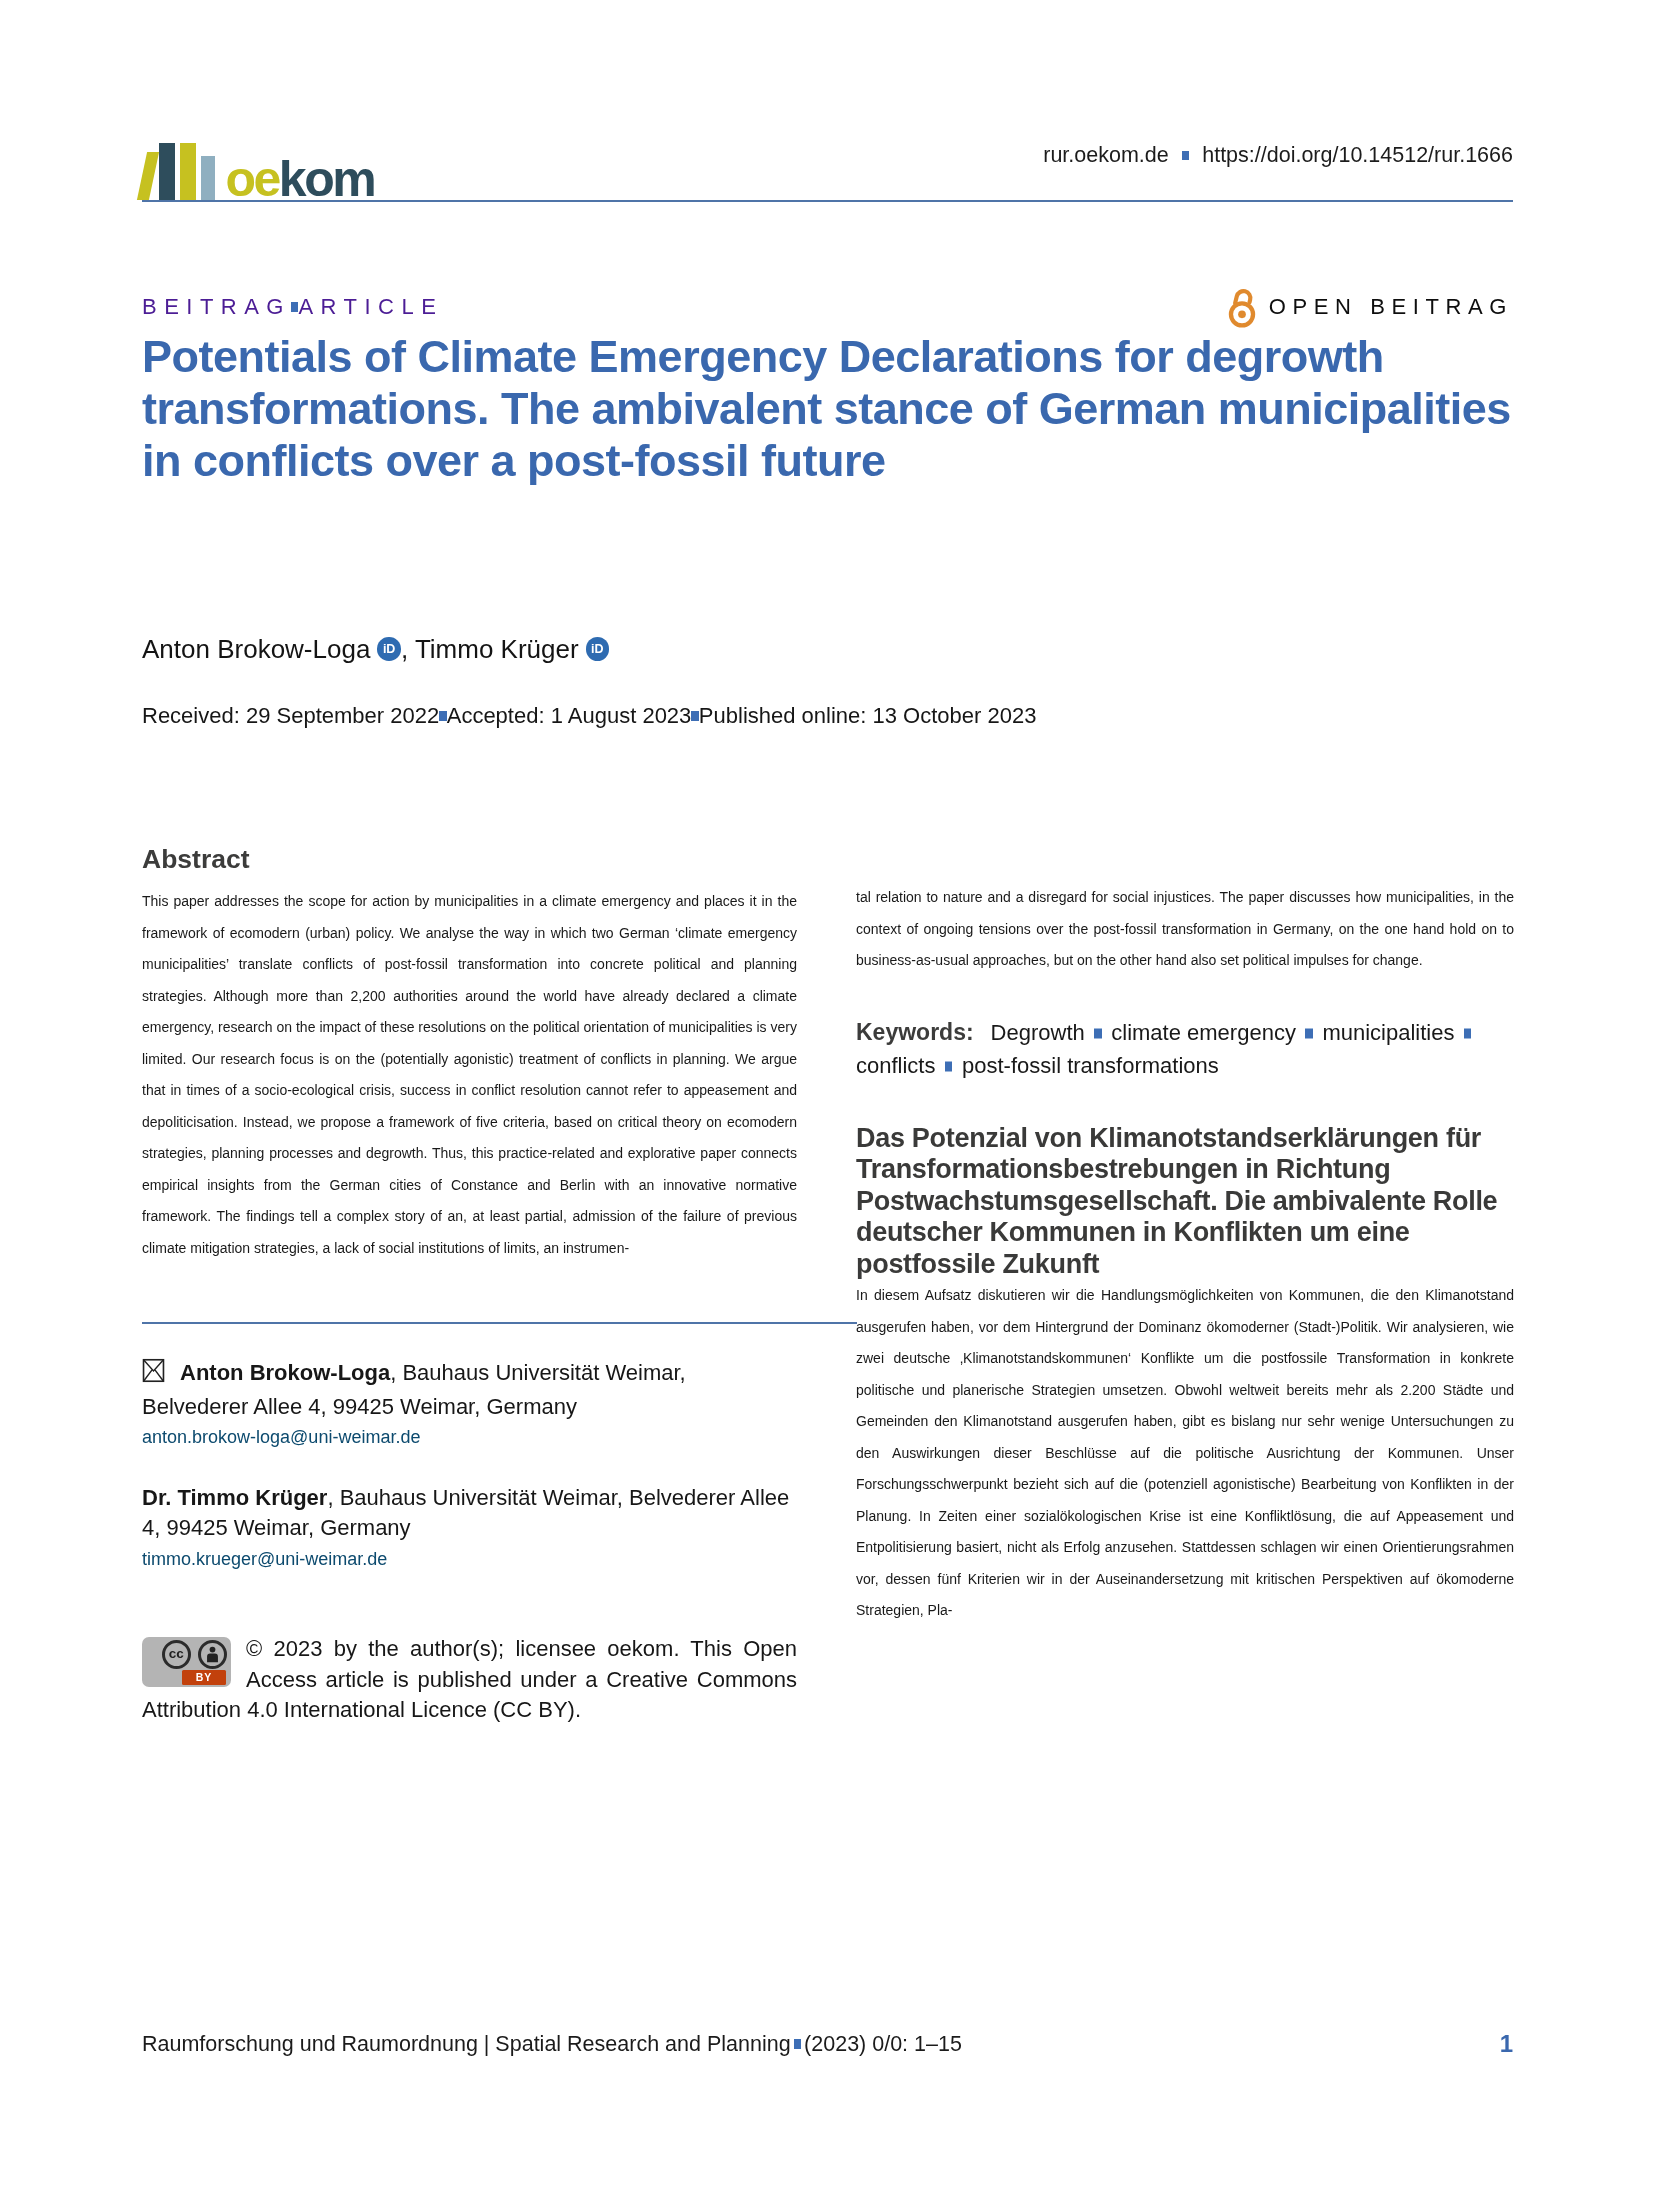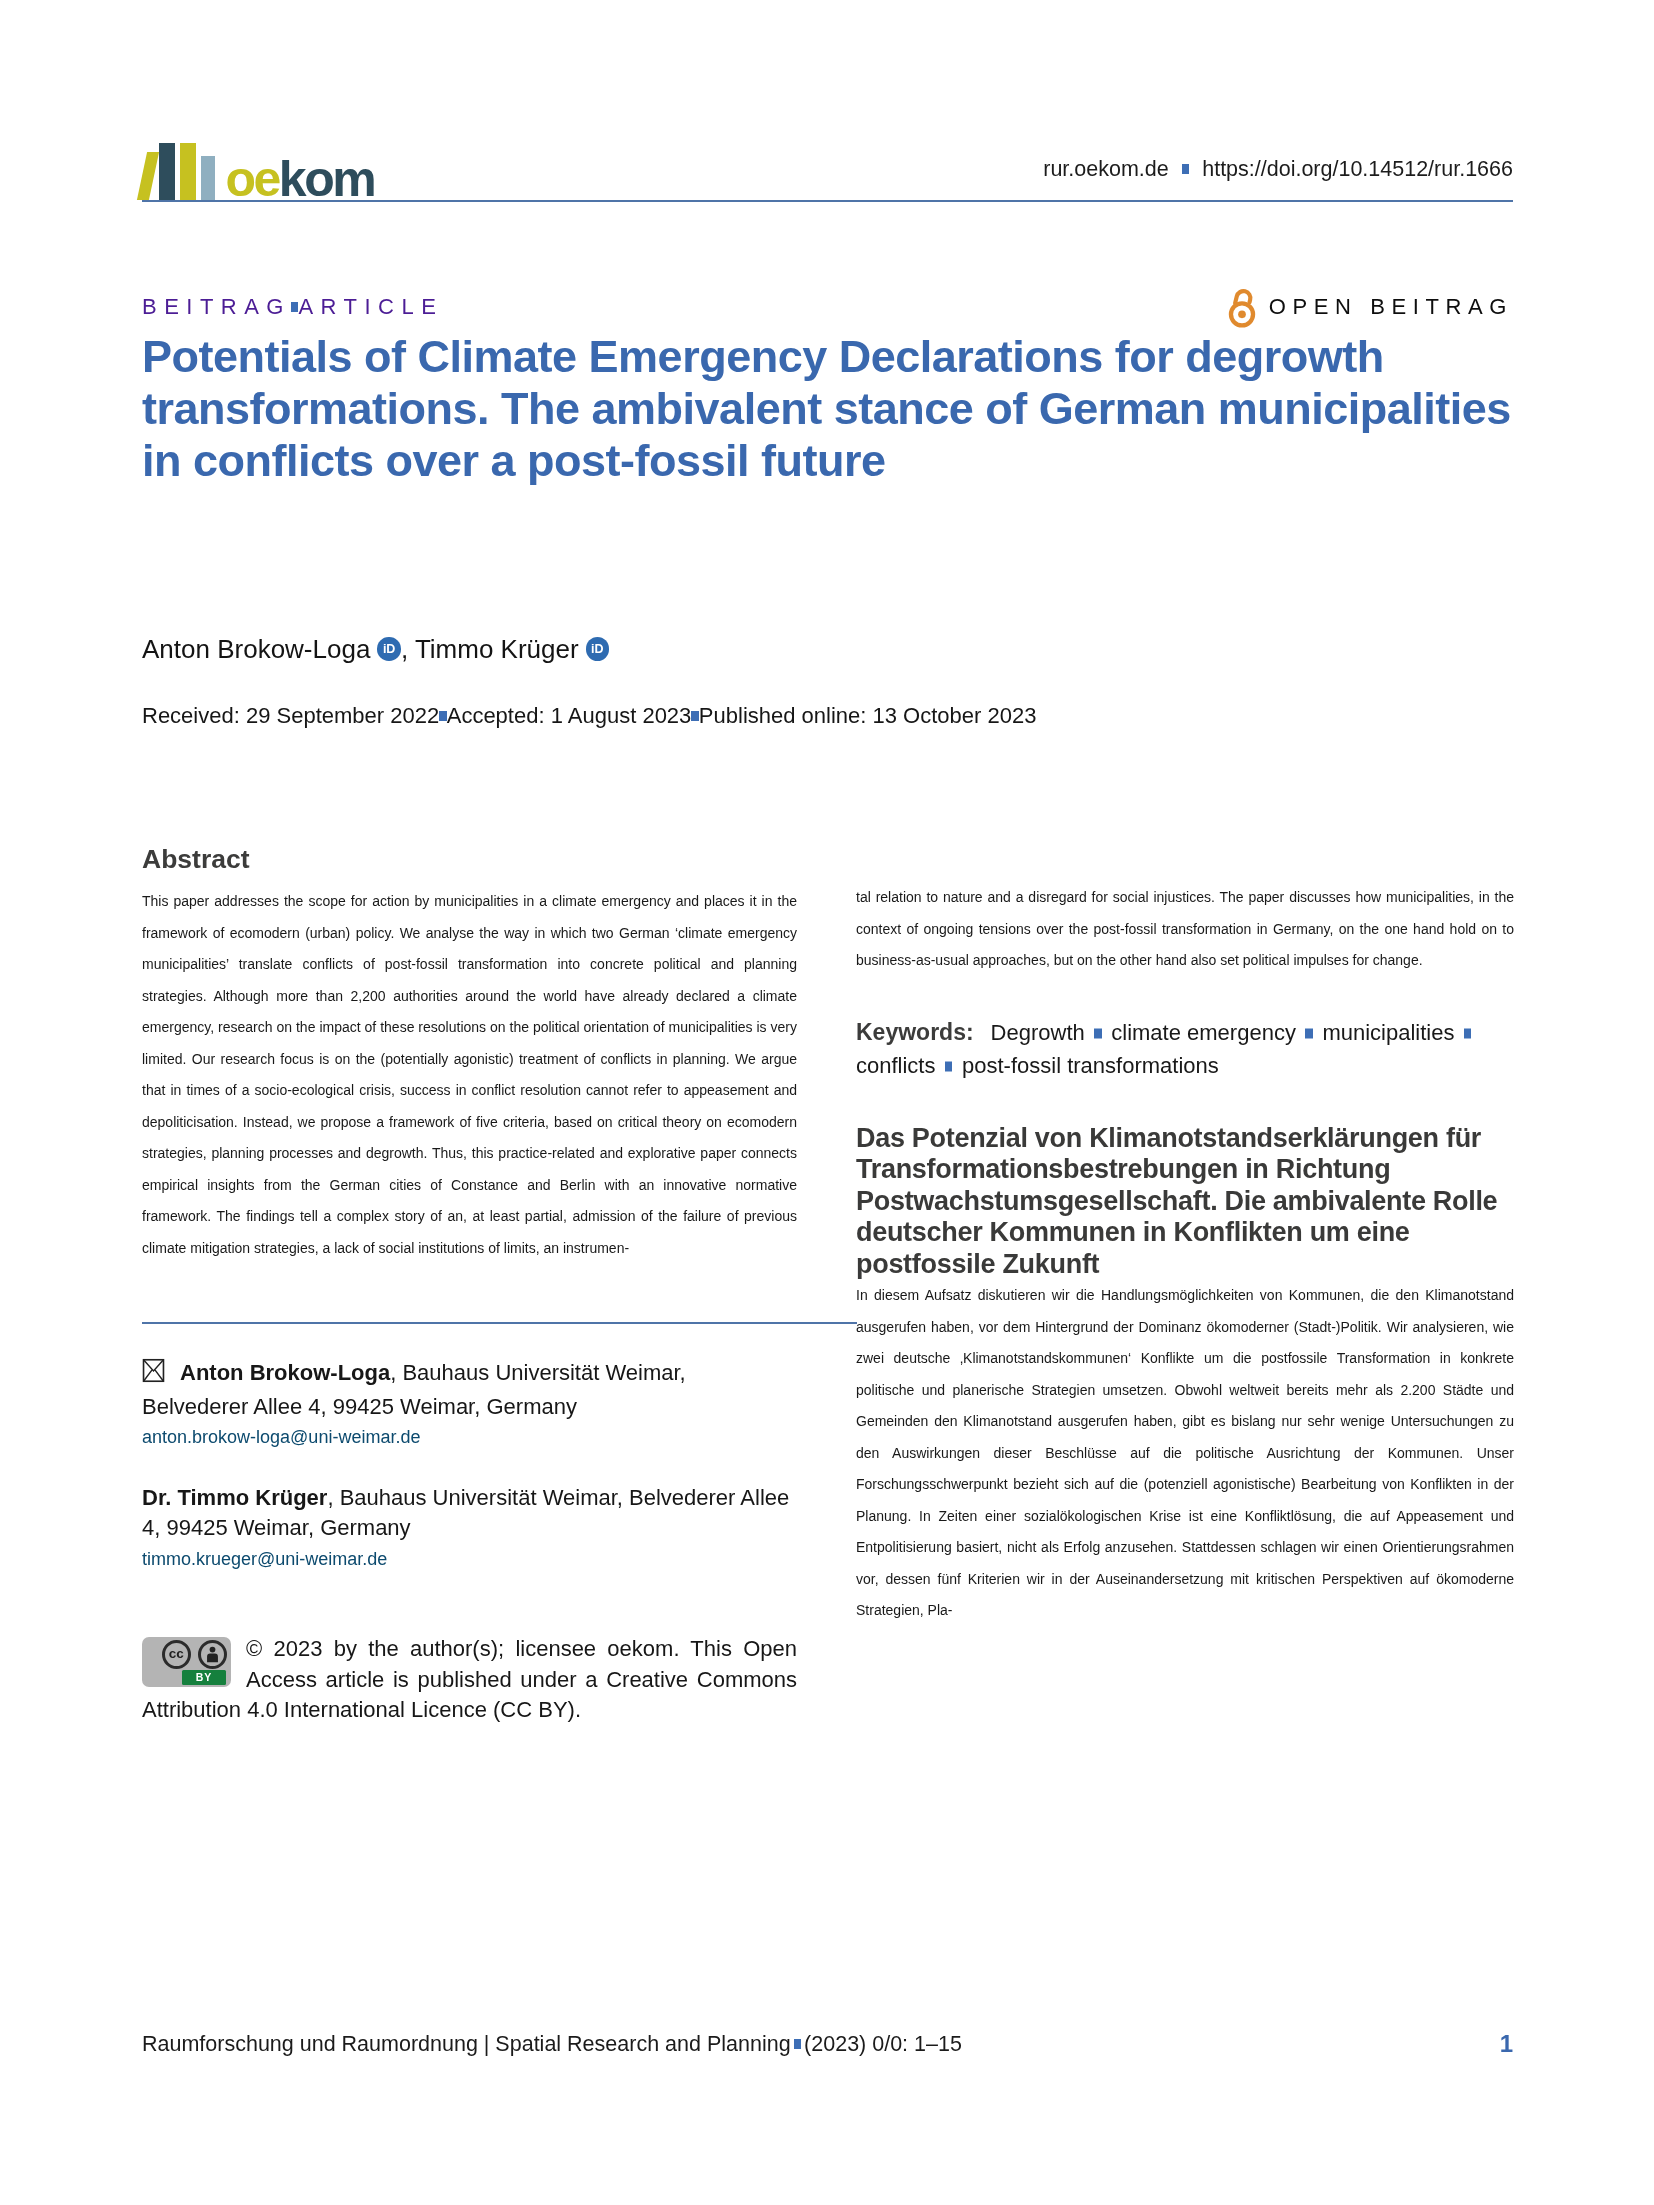--- a/index.html
+++ b/index.html
@@ -3,21 +3,21 @@
 <meta charset="utf-8">
 <style>
   * { margin:0; padding:0; box-sizing:border-box; }
   html,body { background:#ffffff; }
   body { width:1654px; height:2205px; position:relative;
          font-family:"Liberation Sans","DejaVu Sans",sans-serif; color:#1b1b1b; }
   .page { position:absolute; inset:0; background:#fff; overflow:hidden; }
 
   
   .header-row { position:absolute; top:143px; left:142px; right:141px;
-                display:flex; justify-content:space-between; align-items:center; }
+                display:flex; justify-content:space-between; align-items:flex-start; }
   .logo { display:flex; align-items:flex-end; }
   .logo-bars { display:flex; align-items:flex-end; gap:5.5px; }
   .bar { display:inline-block; }
   .bar1 { width:11.5px; height:48px;  background:#c6c120; transform:skewX(-12deg); }
   .bar2 { width:15.5px; height:57px; background:#2e4d5c; }
   .bar3 { width:15.5px; height:57px; background:#c6c120; }
   .bar4 { width:13.5px; height:44px;  background:#8fafc0; align-self:flex-end; }
   .logo-text { font-size:50px; font-weight:700; letter-spacing:-2.5px; line-height:0.82;
                margin-left:11px; }
   .logo-oe { color:#c6c120; } .logo-kom { color:#2e4d5c; }
@@ -78,21 +78,21 @@
   .license { margin-top:60px; font-size:22px; line-height:30.5px; color:#171717;
              text-align:justify; }
   .cc-badge { float:left; width:89px; height:50px; background:#b4b4b4;
               border-radius:7px; position:relative; margin:3px 15px 3px 0;
               display:flex; align-items:flex-start; justify-content:space-around;
               padding-top:3px;padding-left:16px; }
   .cc-circle { width:29px; height:29px; border:3px solid #2b2b2b; border-radius:50%;
                display:flex; align-items:center; justify-content:center;
                font-weight:700; font-size:13.5px; color:#222; }
   .cc-by-strip { position:absolute; right:5px; bottom:2px; width:44px; height:15px;
-                 background:#15803d; color:#fff; font-size:10.5px; font-weight:700;
+                 background:#c2410c; color:#fff; font-size:10.5px; font-weight:700;
                  display:flex; align-items:center; justify-content:center;
                  letter-spacing:1px; border-radius:1.5px; }
 
   
   .footer { position:absolute; top:2030px; left:142px; right:141px;
             display:flex; justify-content:space-between; align-items:center; }
   .footer-left { display:flex; align-items:center; gap:3px; font-size:21.5px;
                  color:#1b1b1b; }
   .page-num { font-size:24px; font-weight:700; color:#3a68ae; }
 </style>

